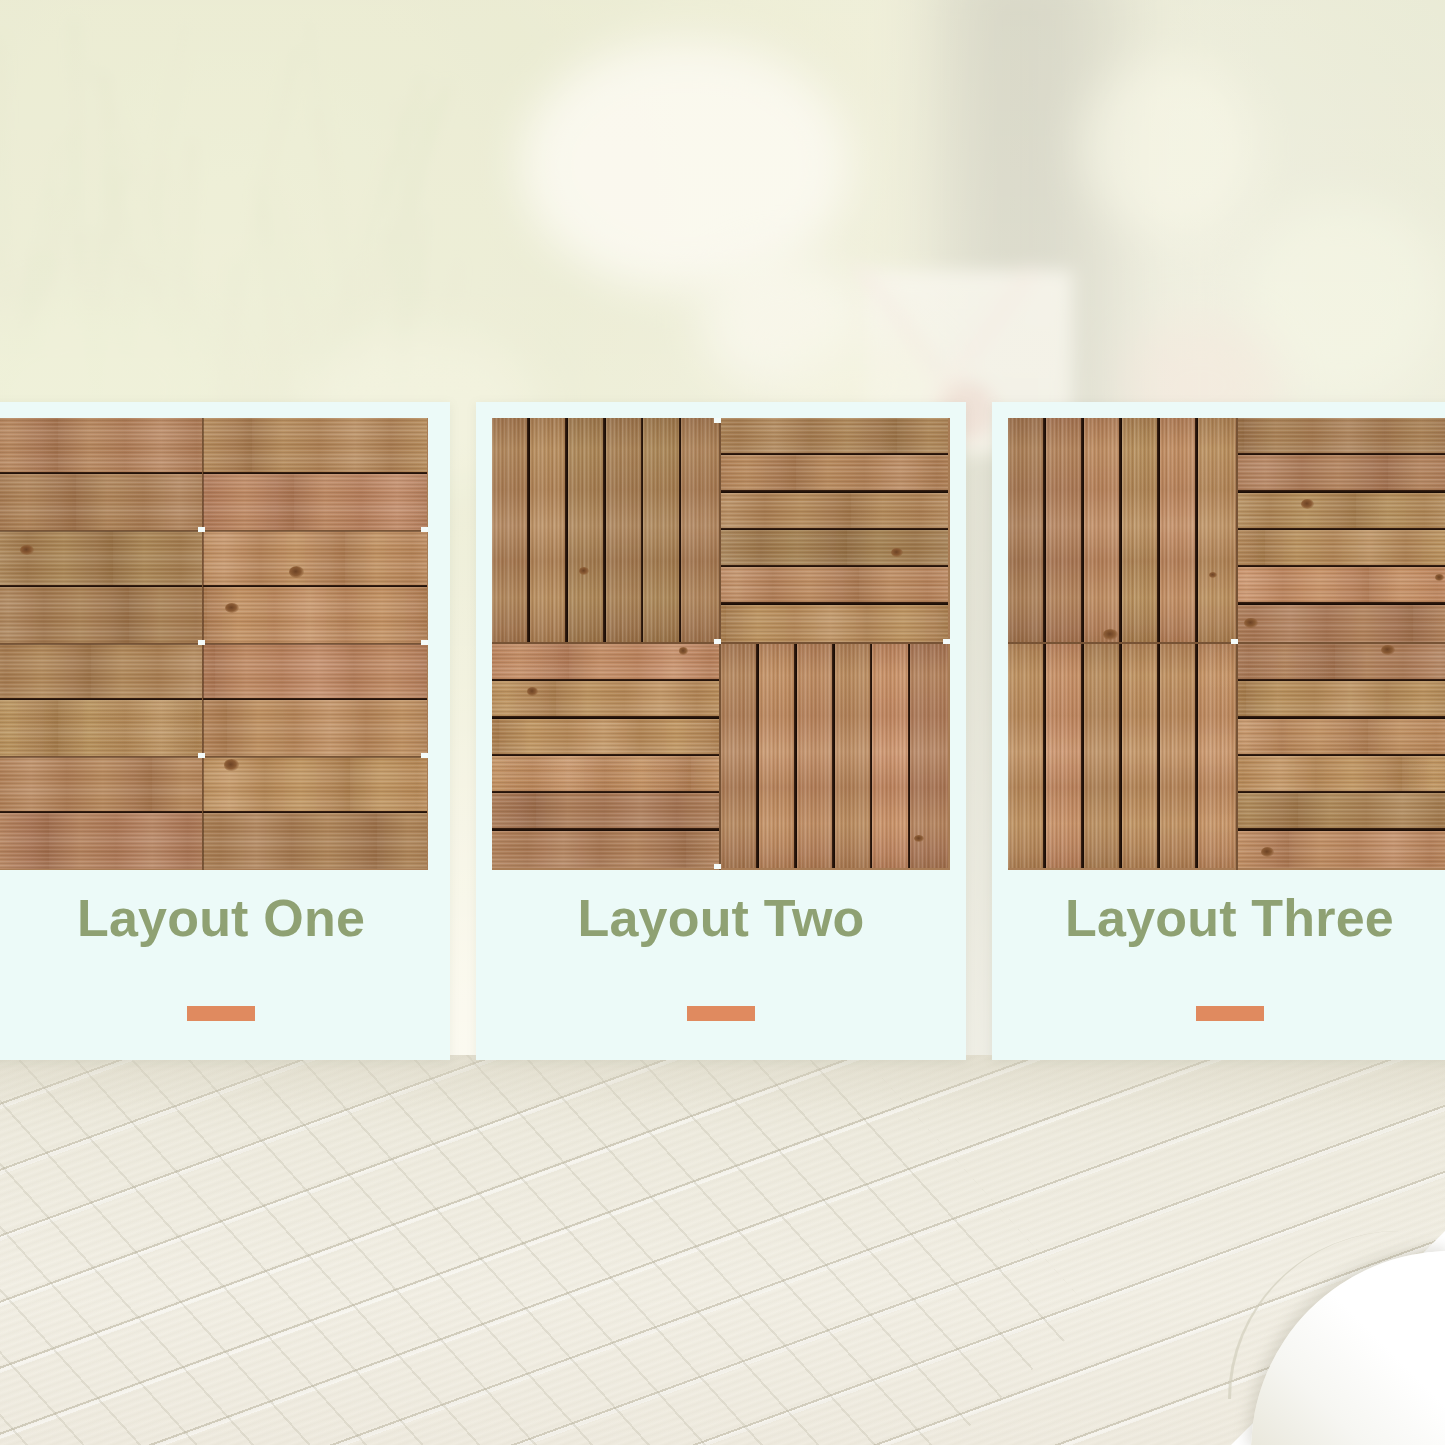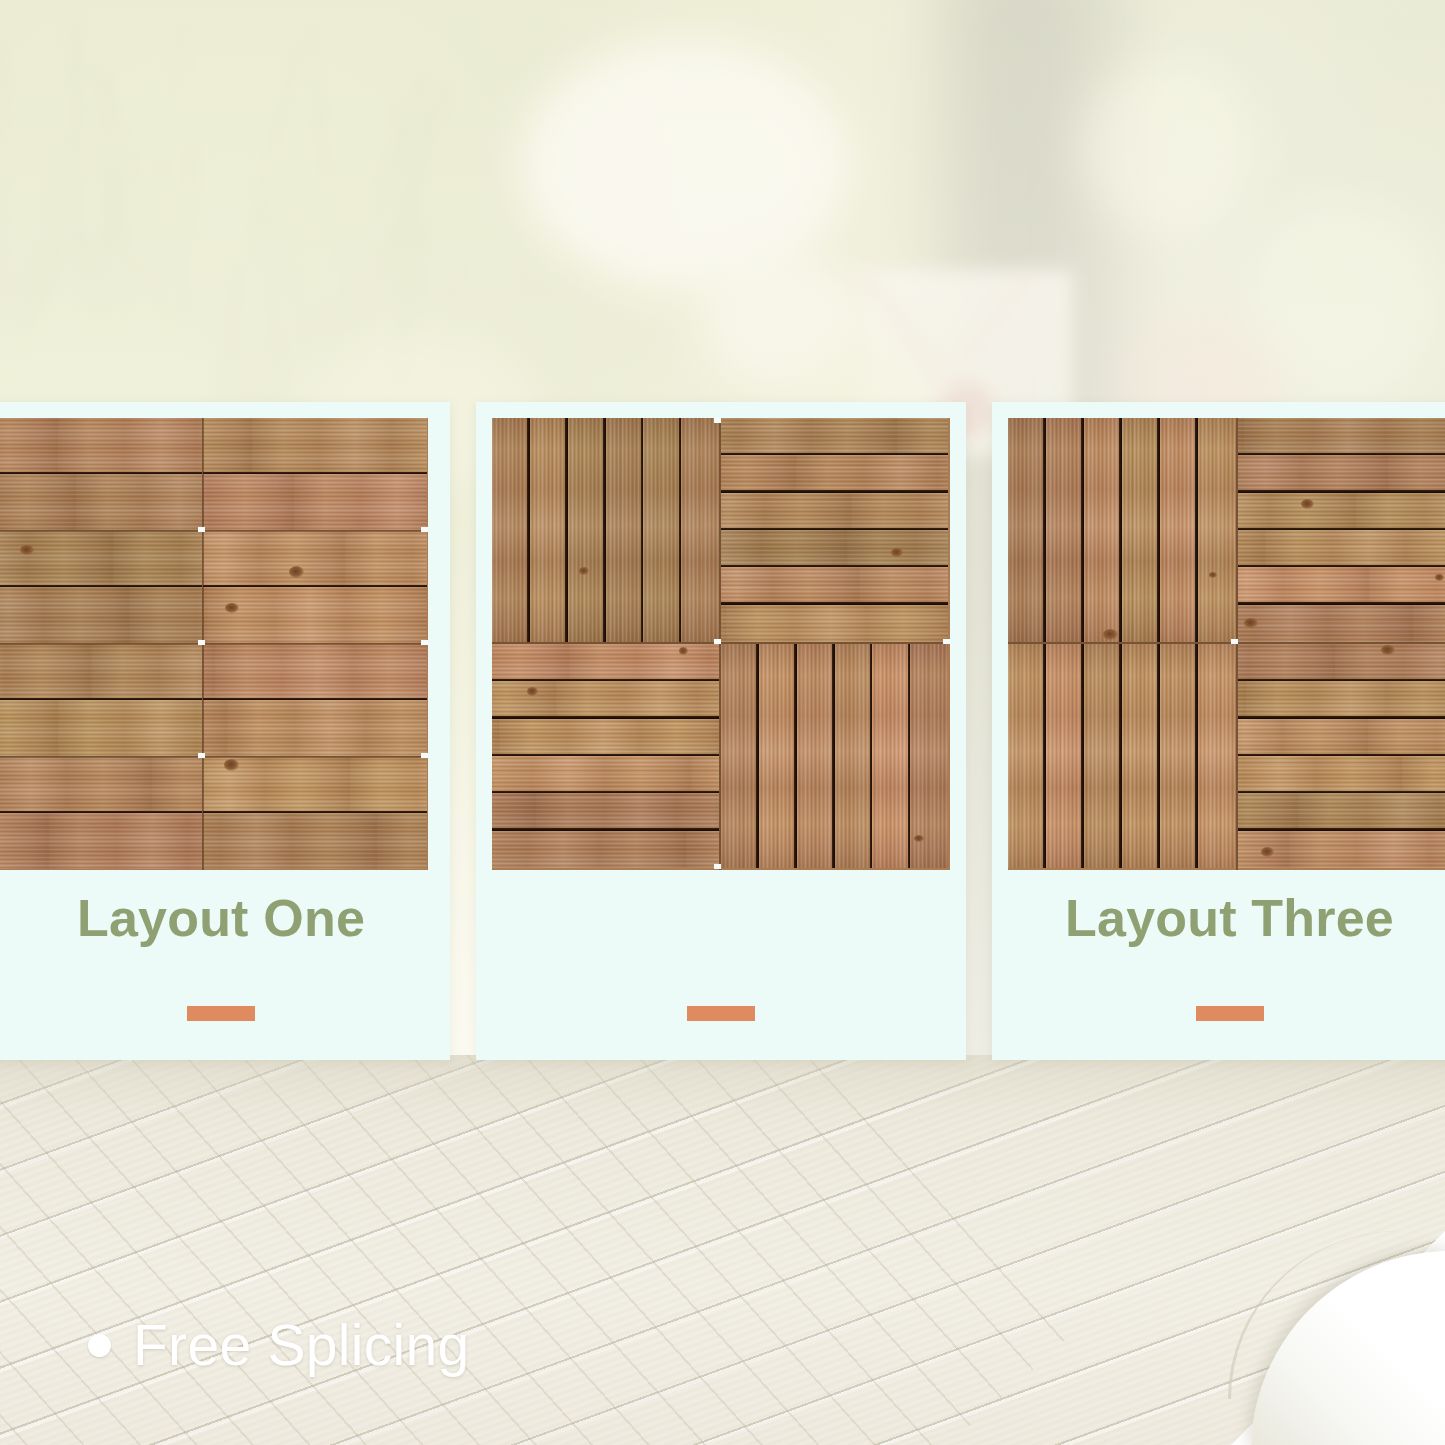--- a/index.html
+++ b/index.html
@@ -563,20 +563,21 @@
               <div class="knot" style="width: 9.86514px; height: 7.39885px; left: 4.29585px; top: 191.003px;"></div>
             </div>
           </div>
           <div class="seam v" style="left: 227px; top: 0px; bottom: auto; height: 452px;"></div>
           <div class="seam h" style="top: 224px; left: 0px; right: auto; width: 458px;"></div>
           <div class="notch" style="left: 222px; top: 221px;"></div>
           <div class="notch" style="left: 222px; top: 0px;"></div>
           <div class="notch" style="left: 451px; top: 221px;"></div>
           <div class="notch" style="left: 222px; top: 446px;"></div>
         </div>
+      <div class="card-label">Layout Two</div>
       <div class="card-bar"></div>
     </div>
 
     <div class="card c3">
       <div class="card-img" id="wood3">
           <div class="tile" style="left: 0px; top: 0px; width: 227.5px; height: 224px;">
             <div class="slat v" style="left: 0px; width: 37.9167px;">
               <div class="face" style="filter: hue-rotate(-1.8deg) brightness(0.935); background-position: 135px 0px, 0px 0px;"></div>
               <div class="band" style="background-position: 1px 0px;"></div>
               <div class="rib"></div>
@@ -733,24 +734,20 @@
           <div class="seam v" style="left: 227.5px; top: 0px; bottom: auto; height: 452px;"></div>
           <div class="seam h" style="top: 224px; left: 0px; right: auto; width: 459px;"></div>
           <div class="notch" style="left: 222.5px; top: 221px;"></div>
         </div>
       <div class="card-label">Layout Three</div>
       <div class="card-bar"></div>
     </div>
 
   </div>
 
-  <div class="bullet-row">
-    <div class="bullet-dot"></div>
-    <div class="bullet-text">Free Splicing</div>
-  </div>
 
   <div class="curl">
     <div class="curl-white"></div>
     <div class="curl-page"></div>
     <div class="curl-edge"></div>
   </div>
 
 </div>
 
 </body></html>

